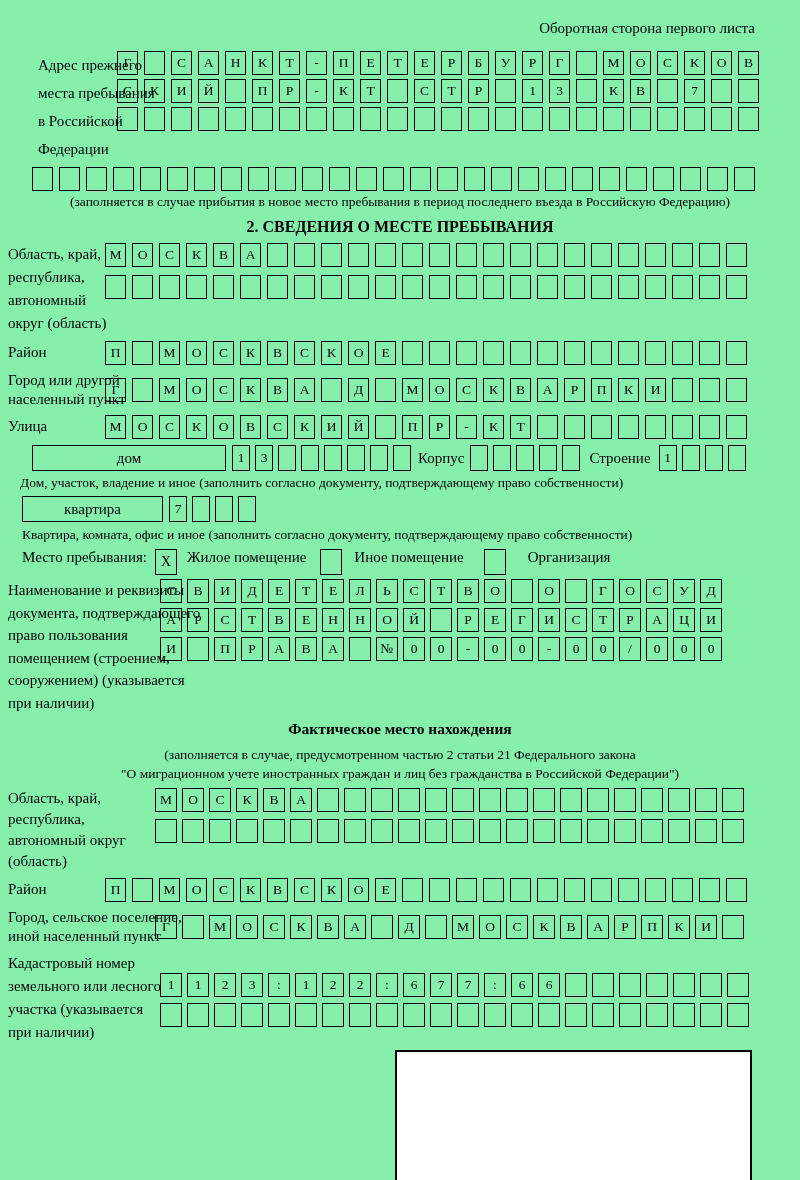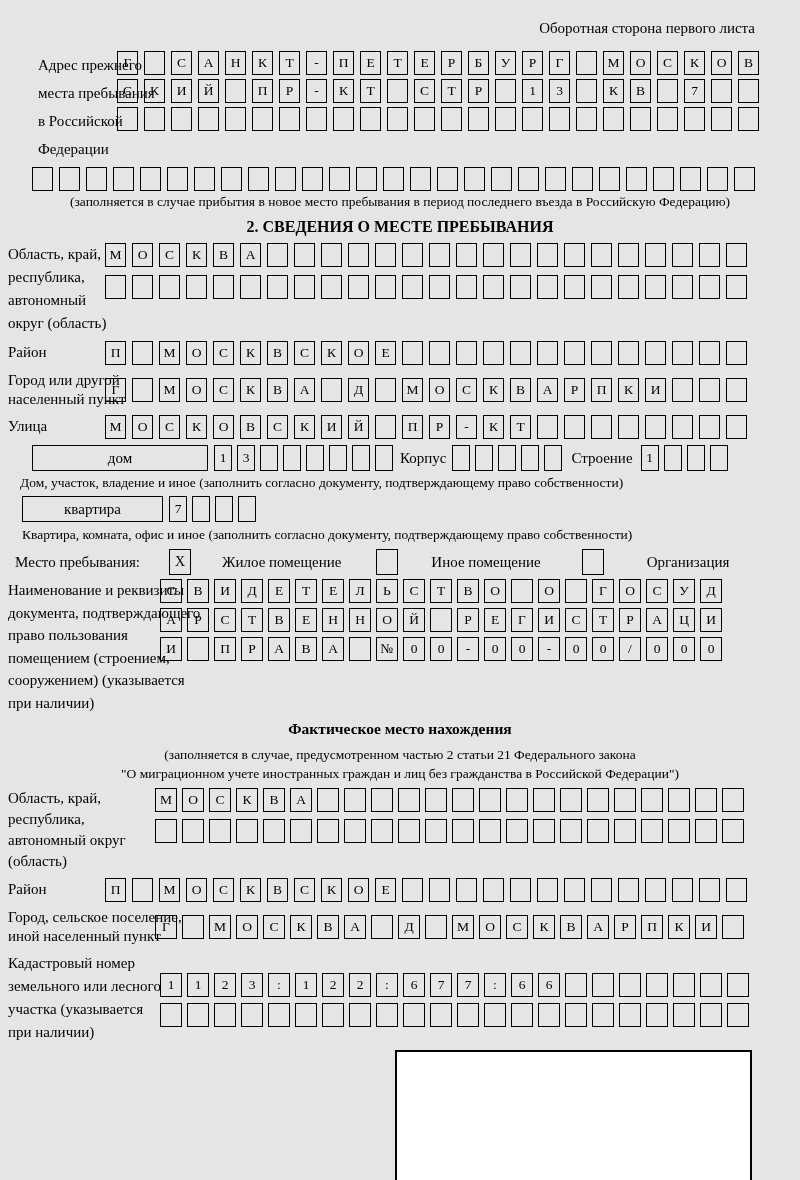--- a/index.html
+++ b/index.html
@@ -1,17 +1,17 @@
 <!DOCTYPE html>
 <html><head>
 <meta charset="utf-8">
 <style>
   html,body{margin:0;padding:0;background:#fff;}
   .page{
-    position:relative;width:800px;height:1180px;background:#e5e5e5;color:#000;
+    position:relative;width:800px;height:1180px;background:#86efac;color:#000;
     font-family:"Liberation Serif",serif;overflow:hidden;
   }
   .tline{white-space:nowrap;}
   .header-note{text-align:right;padding:20px 45px 0 0;font-size:15px;}
   
   .cells{display:flex;}
   .cells .cell{
     flex:0 0 auto;width:21px;height:24px;margin-right:6px;
     border:1.5px solid #000;display:flex;align-items:center;justify-content:center;
     font-size:13.5px;font-family:"Liberation Serif",serif;box-sizing:border-box;
@@ -317,21 +317,21 @@
         <span class="cell"></span>
         <span class="cell"></span>
         <span class="cell"></span>
         <span class="cell"></span>
         <span class="cell"></span>
         <span class="cell"></span>
       </div>
   </div>
 
   <div style="display:flex;align-items:center;margin:2px 0 0 32px;">
-    <div class="wide-box" style="width:176px;">дом</div>
+    <div class="wide-box" style="width:194px;">дом</div>
     <div class="cells small" style="margin-left:6px;">
         <span class="cell">1</span>
         <span class="cell">3</span>
         <span class="cell"></span>
         <span class="cell"></span>
         <span class="cell"></span>
         <span class="cell"></span>
         <span class="cell"></span>
         <span class="cell"></span>
       </div>
@@ -357,21 +357,21 @@
     <div class="wide-box" style="width:141px;">квартира</div>
     <div class="cells small" style="margin-left:6px;">
         <span class="cell">7</span>
         <span class="cell"></span>
         <span class="cell"></span>
         <span class="cell"></span>
       </div>
   </div>
   <div class="caption" style="margin:5px 0 6px 22px;">Квартира, комната, офис и иное (заполнить согласно документу, подтверждающему право собственности)</div>
 
-  <div style="display:flex;align-items:center;margin-left:15px;font-size:15px;gap:21px;">
+  <div style="display:flex;align-items:flex-start;margin-left:22px;font-size:15px;">
     <span>Место пребывания:</span>
     <span class="chkbox" style="margin-left:8px;">X</span>
     <span style="margin-left:10px;">Жилое помещение</span>
     <span class="chkbox" style="margin-left:14px;"></span>
     <span style="margin-left:12px;">Иное помещение</span>
     <span class="chkbox" style="margin-left:20px;"></span>
     <span style="margin-left:22px;">Организация</span>
   </div>
 
   <div class="frow" style="margin-top:4px;">

